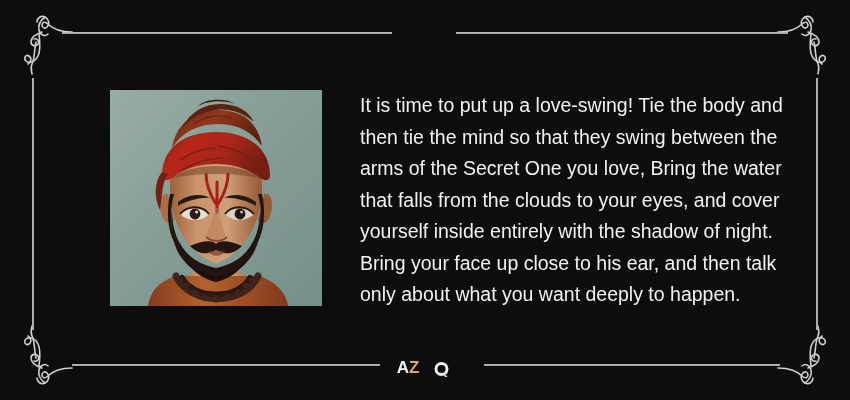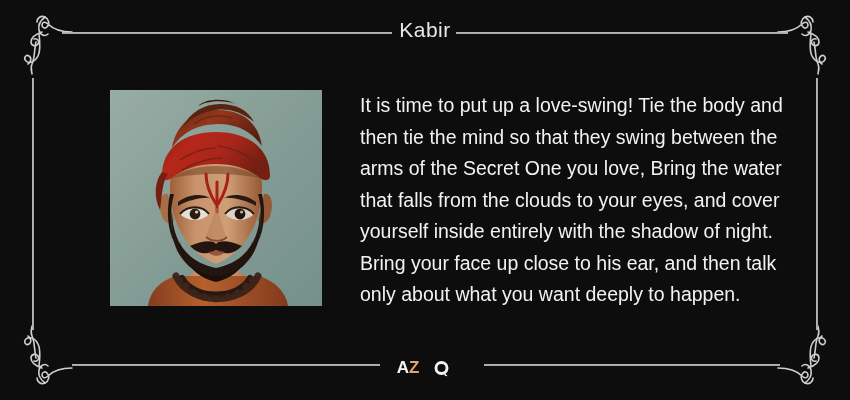--- a/index.html
+++ b/index.html
@@ -95,21 +95,21 @@
     max-width: 432px;
   }
 
   
   #logo {
     position: absolute;
     left: 0; right: 0;
     bottom: 22px;
     display: flex;
     justify-content: center;
-    align-items: center;
+    align-items: flex-end;
     gap: 5px;
   }
   #logo-az {
     font-size: 17px;
     font-weight: bold;
     letter-spacing: 0px;
   }
   #logo-a { color: #f4f4f4; }
   #logo-z { color: #e0a372; }
   #logo-quotes {
@@ -168,21 +168,20 @@
     </svg>
   </div>
 
   <div class="rule" id="rule-top-left"></div>
   <div class="rule" id="rule-top-right"></div>
   <div class="rule" id="rule-bot-left"></div>
   <div class="rule" id="rule-bot-right"></div>
   <div class="vrule" id="rule-left"></div>
   <div class="vrule" id="rule-right"></div>
 
-  <div id="title">Kabir</div>
 
   <div id="content">
 
     <div id="portrait">
       <svg viewBox="0 0 212 216" preserveAspectRatio="xMidYMid slice">
         <defs>
           <linearGradient id="bgGrad" x1="0" y1="0" x2="1" y2="1">
             <stop offset="0%" stop-color="#a8bdb4"></stop>
             <stop offset="45%" stop-color="#93aba3"></stop>
             <stop offset="100%" stop-color="#7e9a95"></stop>

